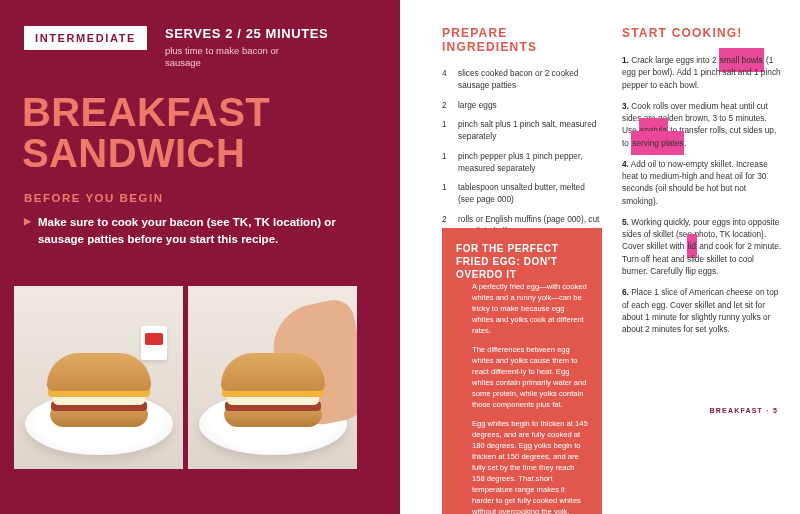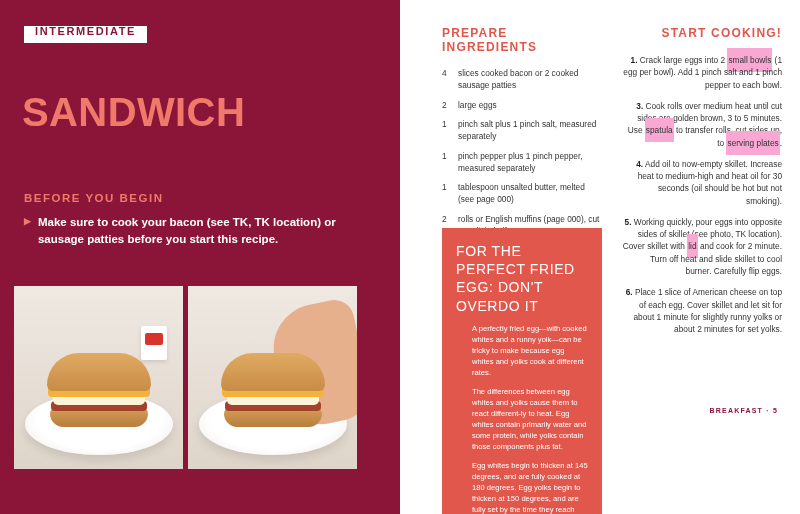--- a/index.html
+++ b/index.html
@@ -35,21 +35,21 @@
     right: 20px;
     display: flex;
     align-items: flex-start;
   }
   .badge {
     background: #ffffff;
     color: #8b1538;
     font-size: 11px;
     font-weight: bold;
     letter-spacing: 1.6px;
-    padding: 0 11px 6px 11px;
+    padding: 7px 11px 6px 11px;
     line-height: 1;
   }
   .serves-block {
     margin-left: 18px;
     padding-top: 1px;
   }
   .serves-main {
     font-size: 13px;
     font-weight: bold;
     letter-spacing: 0.6px;
@@ -215,21 +215,20 @@
     position: absolute;
     top: 26px;
     left: 42px;
     width: 160px;
   }
   .col-cook {
     position: absolute;
     top: 26px;
     left: 222px;
     width: 160px;
-    text-align: right;
   }
   .col-head {
     font-size: 12px;
     font-weight: bold;
     letter-spacing: 1.2px;
     color: #e2574c;
     margin-bottom: 14px;
   }
   .ing-list {
     margin: 0;
@@ -258,39 +257,38 @@
   .step {
     font-size: 8.3px;
     line-height: 1.48;
     margin-bottom: 9px;
     color: #333;
   }
   .step b {
     color: #222;
   }
   .hl {
-    background: #f9a8d4;
+    background: #ec4899;
     padding: 7px 1px;
   }
   .tip {
     position: absolute;
     left: 222px;
     top: 228px;
     width: 160px;
     background: #e2574c;
     color: #ffffff;
     padding: 14px 14px 16px 14px;
     box-sizing: border-box;
   }
   .tip-head {
-    font-size: 14px;
-    font-weight: normal;
+    font-size: 10px;
+    font-weight: bold;
     letter-spacing: 0.6px;
     line-height: 1.3;
-    margin-bottom: 8px;
   }
   .tip p {
     margin: 0 0 8px 16px;
     font-size: 7.6px;
     line-height: 1.45;
   }
   .page-footer {
     position: absolute;
     right: 22px;
     bottom: 18px;
@@ -302,23 +300,28 @@
 </style>
 </head>
 <body>
 
 <div class="spread">
 
   <div class="page-left">
 
     <div class="badge-row">
       <div class="badge">INTERMEDIATE</div>
+      <div class="serves-block">
+        <div class="serves-main">SERVES 2 / 25 MINUTES</div>
+        <div class="serves-sub">plus time to make bacon or sausage</div>
+      </div>
     </div>
 
     <div class="recipe-title">
+      <div>BREAKFAST</div>
       <div>SANDWICH</div>
     </div>
 
     <div class="before-head">BEFORE YOU BEGIN</div>
     <div class="before-body">
       <span class="tri">▶</span>
       <span>Make sure to cook your bacon (see TK, TK location) or sausage patties before you start this recipe.</span>
     </div>
 
     <div class="photos">

